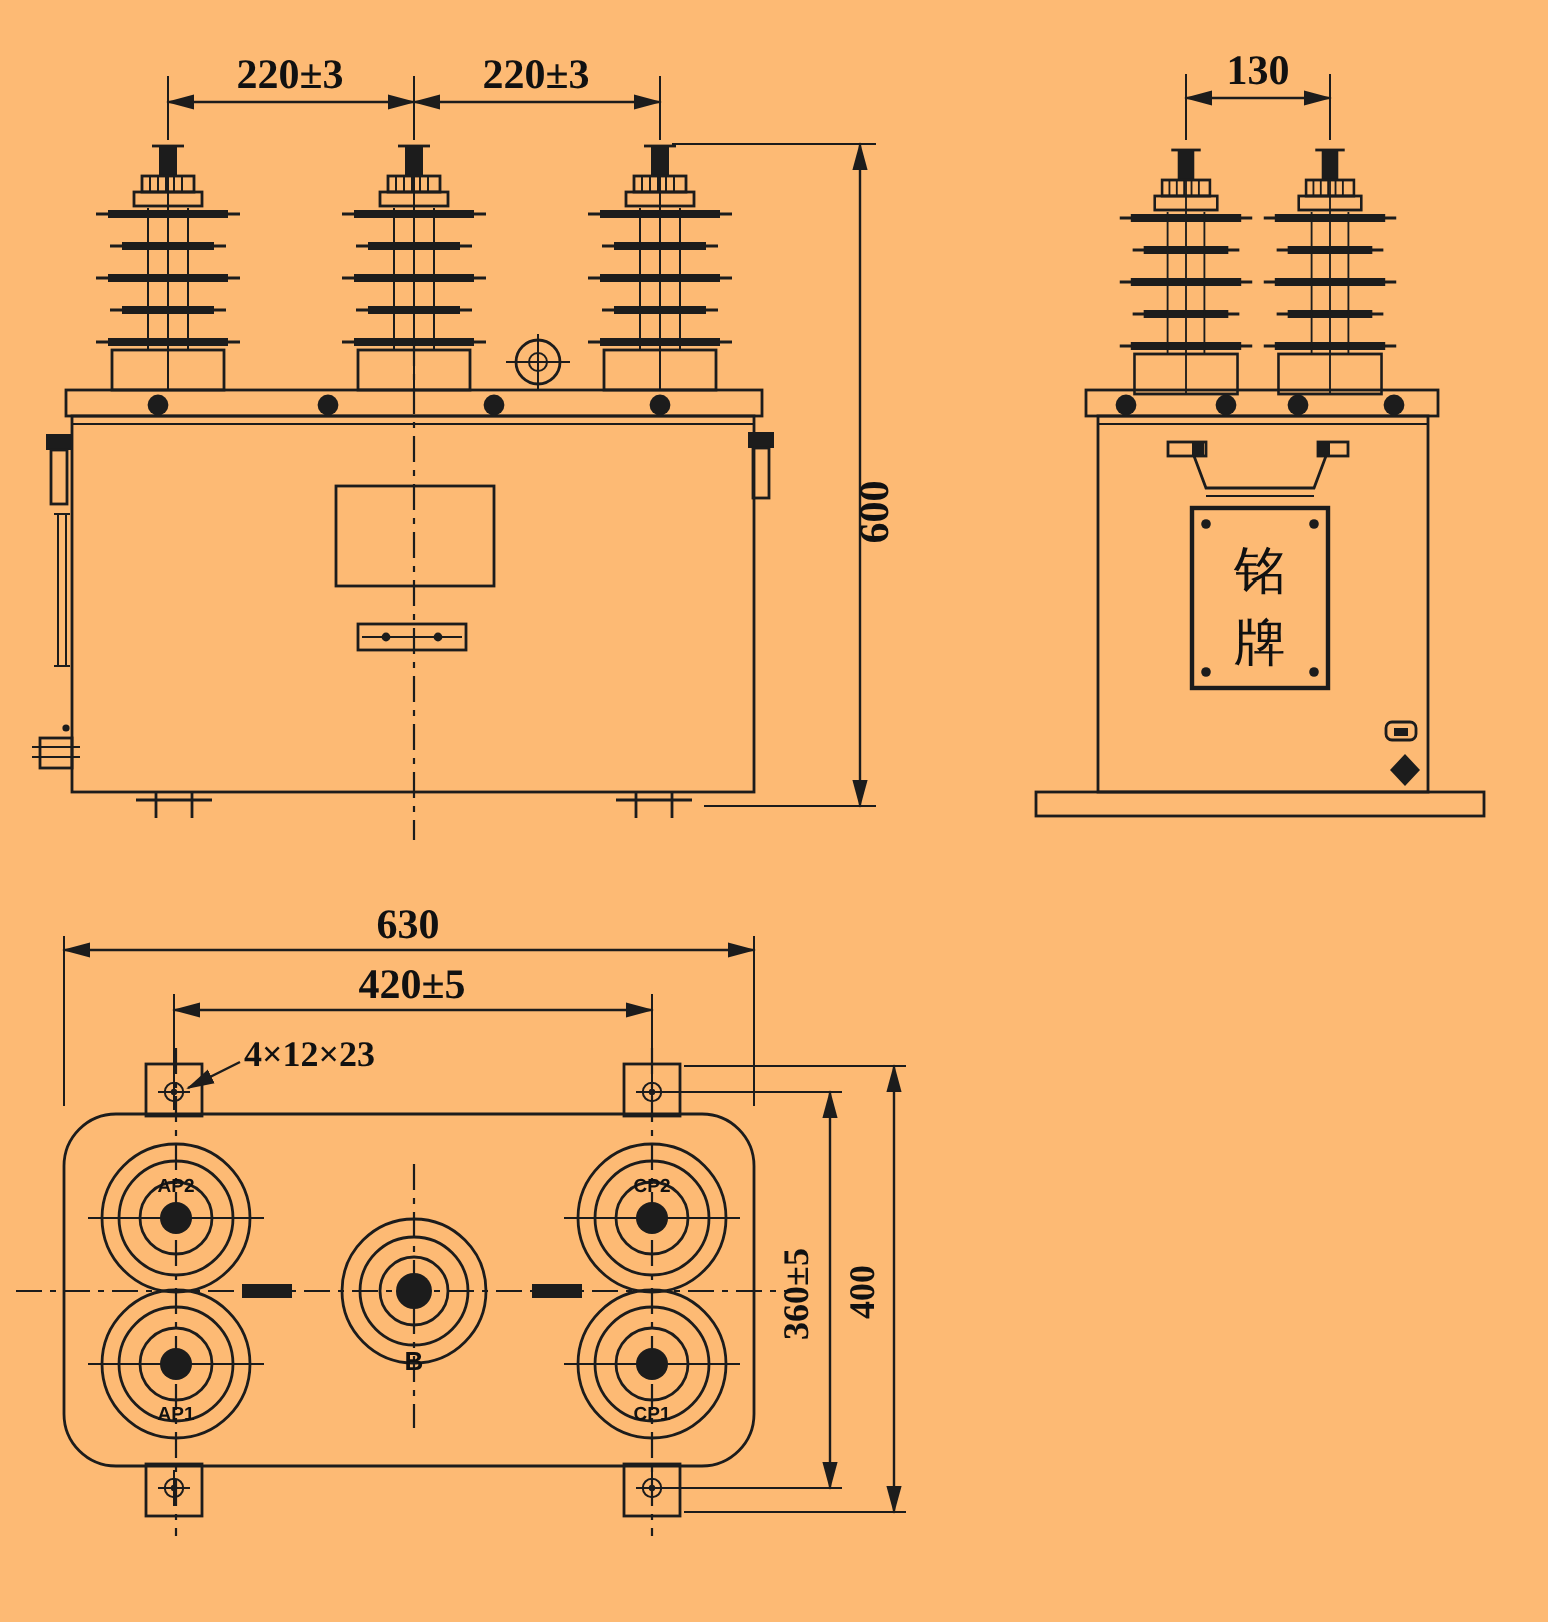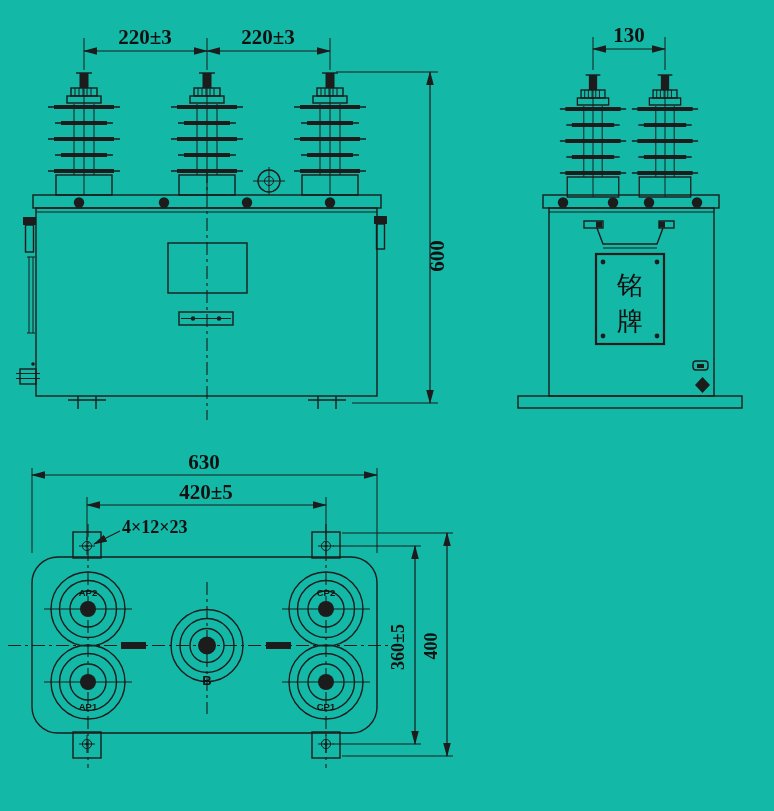--- a/index.html
+++ b/index.html
@@ -1,16 +1,16 @@
 <!DOCTYPE html>
 <html><head>
 <meta charset="utf-8">
 <style>
   html,body{margin:0;padding:0;background:#ffffff;}
-  .canvas{width:774px;height:811px;background:#14b8a6;position:relative;overflow:hidden;}
+  .canvas{width:774px;height:811px;background:#fdba74;position:relative;overflow:hidden;}
   svg{display:block;}
   .ln{stroke:#1c1c1c;stroke-width:1.4;fill:none;}
   .thin{stroke:#1c1c1c;stroke-width:1;fill:none;}
   .dimln{stroke:#1c1c1c;stroke-width:1.2;fill:none;}
   .cl{stroke:#1c1c1c;stroke-width:1.1;fill:none;stroke-dasharray:13 4 3 4;}
   .fil{fill:#1c1c1c;stroke:none;}
   .dim{font-family:"Liberation Serif","DejaVu Serif",serif;font-weight:bold;font-size:21px;fill:#111;}
   .dim-s{font-family:"Liberation Serif","DejaVu Serif",serif;font-weight:bold;font-size:18px;fill:#111;}
   .tlabel{font-family:"Liberation Sans","DejaVu Sans",sans-serif;font-weight:bold;font-size:9.5px;fill:#111;}
   .blabel{font-family:"Liberation Sans","DejaVu Sans",sans-serif;font-weight:bold;font-size:13px;fill:#111;}

